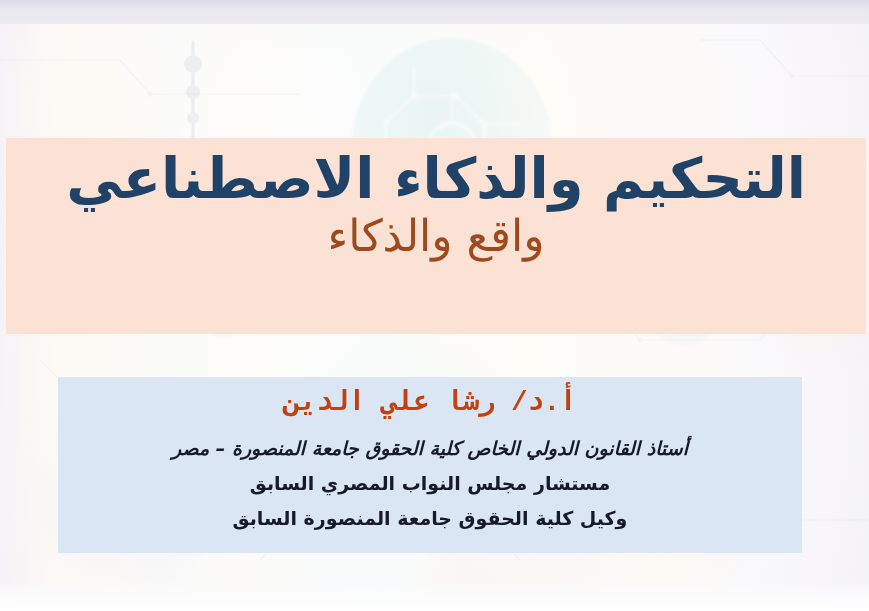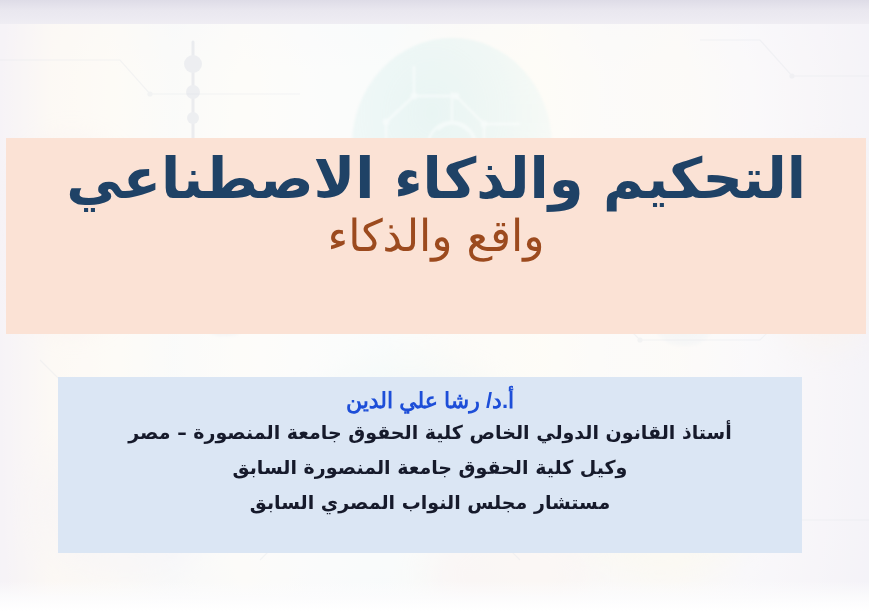--- a/index.html
+++ b/index.html
@@ -191,41 +191,41 @@
     background: #dbe6f4;
     display: flex;
     flex-direction: column;
     align-items: center;
     justify-content: flex-start;
     padding-top: 10px;
     direction: rtl;
   }
 
   .speaker-name {
-    font-family: Liberation Sans, sans-serif;
+    font-family: Liberation Mono, monospace;
     font-weight: 700;
-    font-size: 22px;
+    font-size: 27px;
     line-height: 1.25;
-    color: #1d4ed8;
+    color: #c2410c;
     white-space: nowrap;
     direction: rtl;
     text-align: center;
   }
 
   .credential-line {
     font-family: "DejaVu Sans", "Liberation Sans", sans-serif;
     font-weight: 700;
     font-size: 19px;
     line-height: 1.85;
     color: #161a2b;
     white-space: nowrap;
     direction: rtl;
     text-align: center;
   }
-  .credential-line.first { margin-top: 0; }
+  .credential-line.first { margin-top: 10px; font-style: italic; }
 </style>
 </head>
 <body>
 
 <div id="slide">
 
   <div class="bg-layer">
 
     <div class="bg-base"></div>
     <div class="bg-columns"></div>
@@ -311,17 +311,17 @@
   </div>
 
   <div id="title-band">
     <div class="title-main">التحكيم والذكاء الاصطناعي</div>
     <div class="title-sub">واقع والذكاء</div>
   </div>
 
   <div id="speaker-box">
     <div class="speaker-name">أ.د/ رشا علي الدين</div>
     <div class="credential-line first">أستاذ القانون الدولي الخاص كلية الحقوق جامعة المنصورة – مصر</div>
+    <div class="credential-line">مستشار مجلس النواب المصري السابق</div>
     <div class="credential-line">وكيل كلية الحقوق جامعة المنصورة السابق</div>
-    <div class="credential-line">مستشار مجلس النواب المصري السابق</div>
   </div>
 
 </div>
 
 </body></html>

